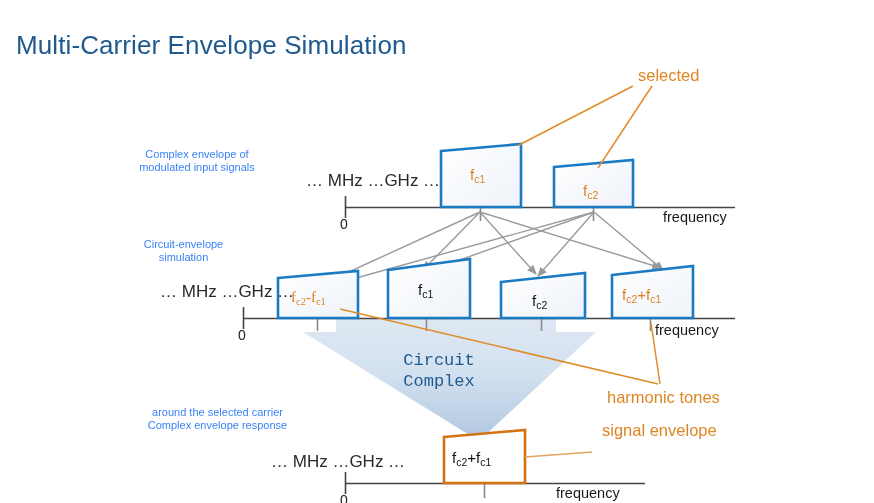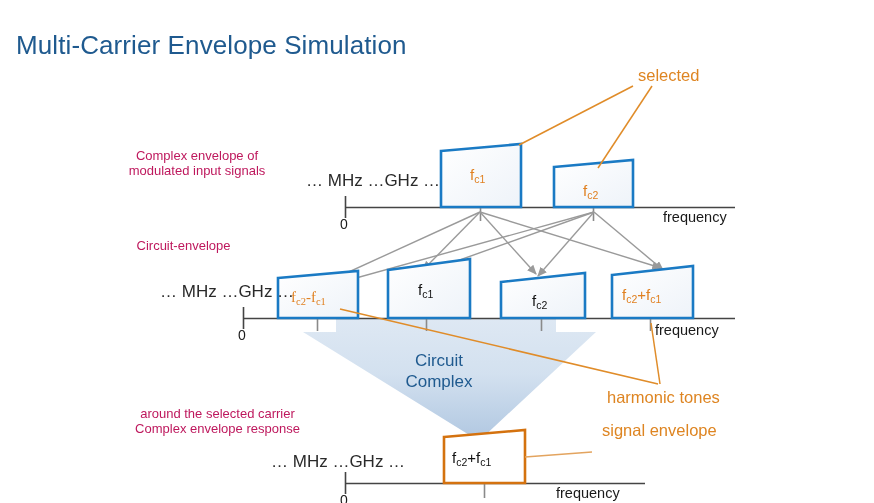--- a/index.html
+++ b/index.html
@@ -26,22 +26,22 @@
     white-space:nowrap;
     line-height:1.18;
   }
   #page-title{
     left:16px; top:10px;
     font-size:26px;
     color:#1f5a8f;
     letter-spacing:.1px;
   }
   .blue-label{
-    color:#be185d;
-    font-size:13px;
+    color:#3b82f6;
+    font-size:11px;
     text-align:center;
   }
   .orange-label{
     color:#de8522;
     font-size:16.5px;
   }
   .axis-units{
     color:#2a2a2a;
     font-size:17px;
   }
@@ -68,20 +68,21 @@
   }
   .lbl-orange{ color:#e08020; }
   .lbl-black{ color:#111111; }
   #arrow-label{
     left:374px; top:330px;
     width:130px;
     text-align:center;
     font-size:17px;
     color:#1f5a8f;
     line-height:1.25;
+    font-family:Liberation Mono, monospace;
   }
 </style>
 </head>
 <body>
 
 <div id="slide">
 
   <svg id="canvas" viewBox="0 0 874 503">
     <defs>
       <linearGradient id="bigArrowGrad" x1="0" y1="0" x2="0" y2="1">
@@ -180,20 +181,21 @@
   <div class="txt axis-zero" style="left:340px; top:196px;">0</div>
   <div class="txt axis-name" style="left:663px; top:189px;">frequency</div>
 
   <div class="box-label lbl-orange" style="left:470px; top:147px;">f<sub>c1</sub></div>
   <div class="box-label lbl-orange" style="left:583px; top:163px;">f<sub>c2</sub></div>
 
   <div class="txt orange-label" style="left:638px; top:46px;">selected</div>
 
   <div class="txt blue-label" style="left:101px; top:218px; width:165px;">
     <div>Circuit-envelope</div>
+    <div>simulation</div>
   </div>
   <div class="txt axis-units" style="left:160px; top:262px;">… MHz …GHz …</div>
   <div class="txt axis-zero" style="left:238px; top:307px;">0</div>
   <div class="txt axis-name" style="left:655px; top:302px;">frequency</div>
 
   <div class="box-label lbl-orange" style="left:291px; top:270px;font-family:Liberation Serif, serif;">f<sub>c2</sub>-f<sub>c1</sub></div>
   <div class="box-label lbl-black" style="left:418px; top:262px;">f<sub>c1</sub></div>
   <div class="box-label lbl-black" style="left:532px; top:273px;">f<sub>c2</sub></div>
   <div class="box-label lbl-orange" style="left:622px; top:267px;">f<sub>c2</sub>+f<sub>c1</sub></div>
 

